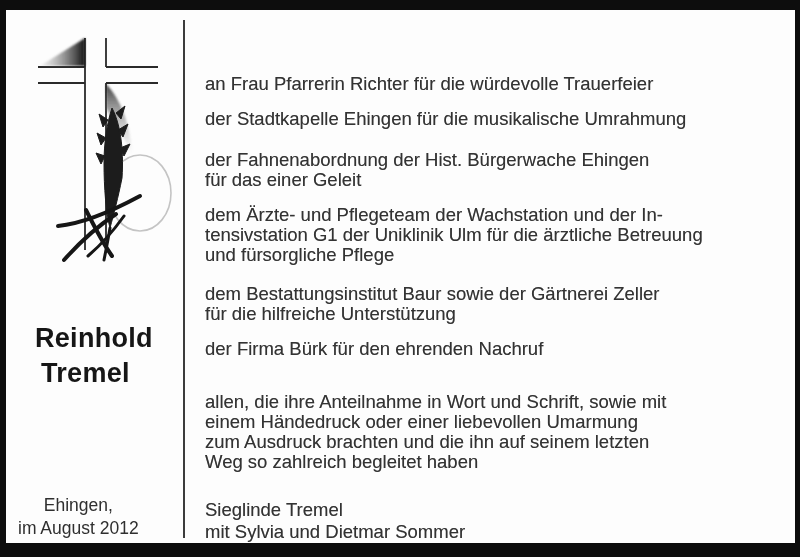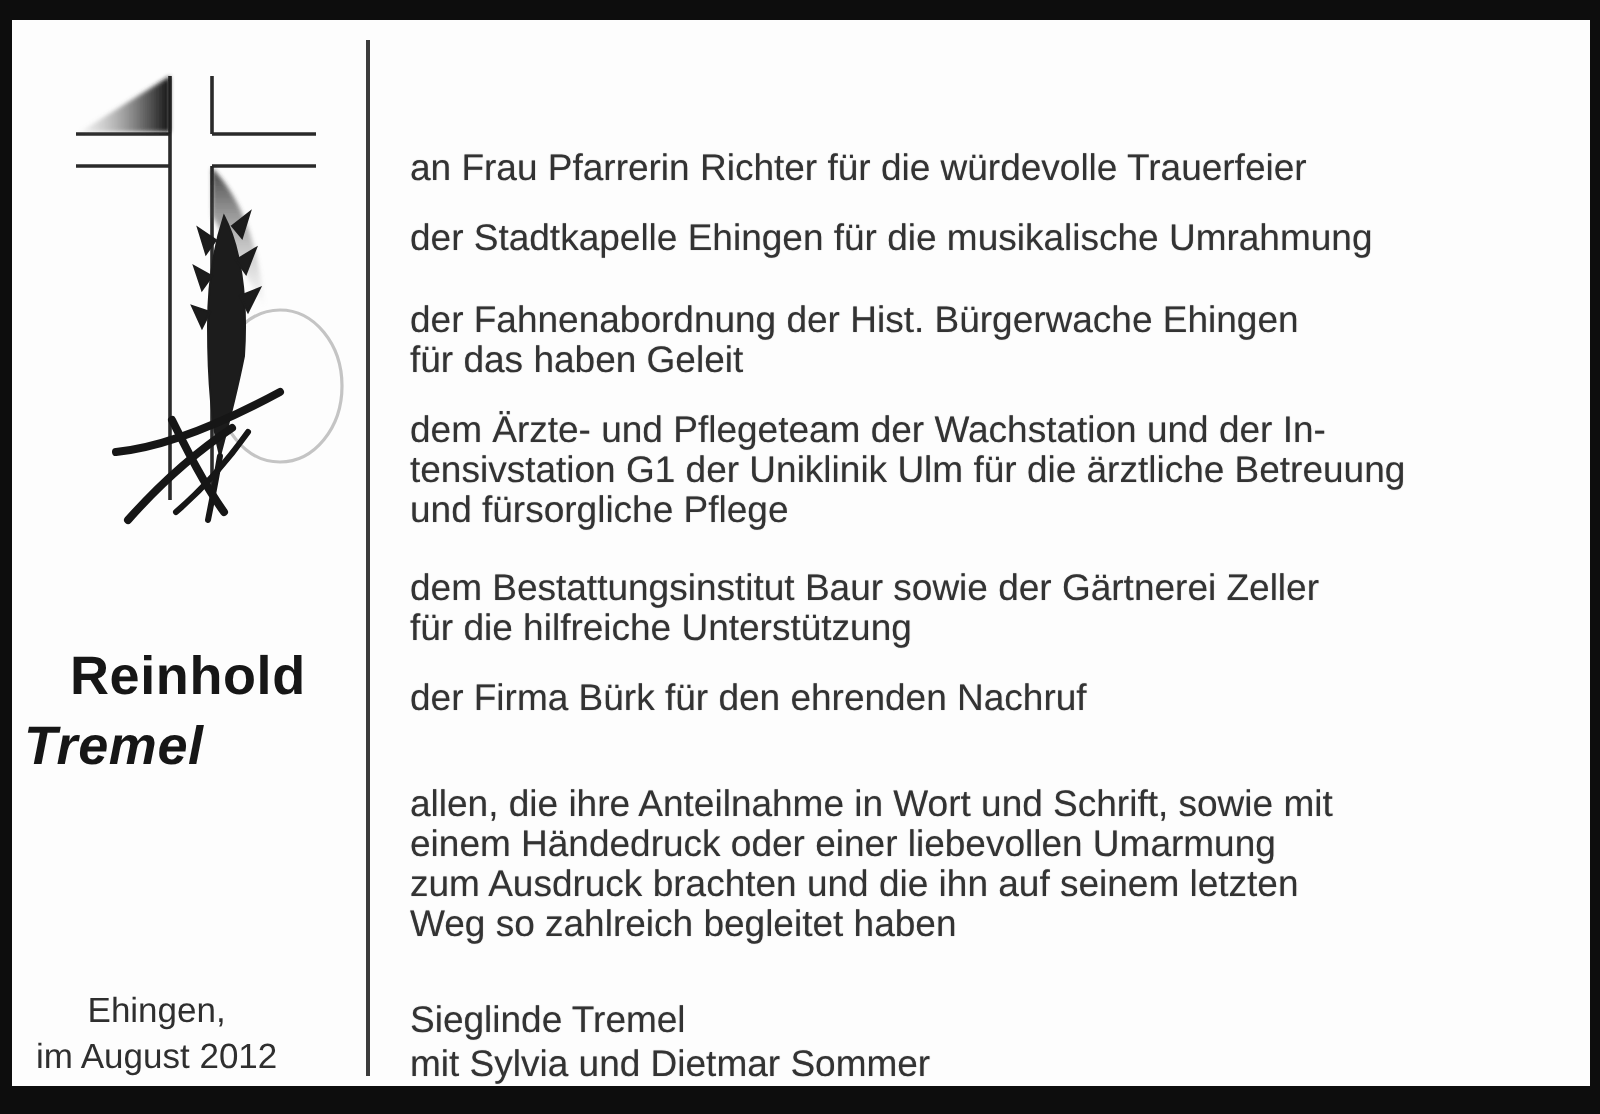--- a/index.html
+++ b/index.html
@@ -56,21 +56,21 @@
   .name{
     position:absolute;
     left:0;top:311px;width:161px;
     font-weight:bold;
     font-size:27px;
     line-height:35px;
     color:#161616;
     letter-spacing:0.3px;
   }
   .name .l1{display:block;padding-left:29px;}
-  .name .l2{display:block;padding-left:6px;font-style:italic;}
+  .name .l2{display:block;padding-left:35px;}
   .place-date{
     position:absolute;
     left:12px;top:484px;
     font-size:17.5px;
     line-height:23px;
     color:#2f2f2f;
     white-space:pre-line;
     text-align:center;
   }
   .cross-art{
@@ -142,21 +142,21 @@
 
     <div class="place-date">Ehingen,
 im August 2012</div>
 
     <div class="divider"></div>
 
 
     <p class="thanks-p p2">der Stadtkapelle Ehingen für die musikalische Umrahmung</p>
     <p class="thanks-p p1">an Frau Pfarrerin Richter für die würdevolle Trauerfeier</p>
     <p class="thanks-p p3">der Fahnenabordnung der Hist. Bürgerwache Ehingen
-für das haben Geleit</p>
+für das einer Geleit</p>
     <p class="thanks-p p4">dem Ärzte- und Pflegeteam der Wachstation und der In-
 tensivstation G1 der Uniklinik Ulm für die ärztliche Betreuung
 und fürsorgliche Pflege</p>
     <p class="thanks-p p5">dem Bestattungsinstitut Baur sowie der Gärtnerei Zeller
 für die hilfreiche Unterstützung</p>
     <p class="thanks-p p6">der Firma Bürk für den ehrenden Nachruf</p>
     <p class="thanks-p p7">allen, die ihre Anteilnahme in Wort und Schrift, sowie mit
 einem Händedruck oder einer liebevollen Umarmung
 zum Ausdruck brachten und die ihn auf seinem letzten
 Weg so zahlreich begleitet haben</p>

